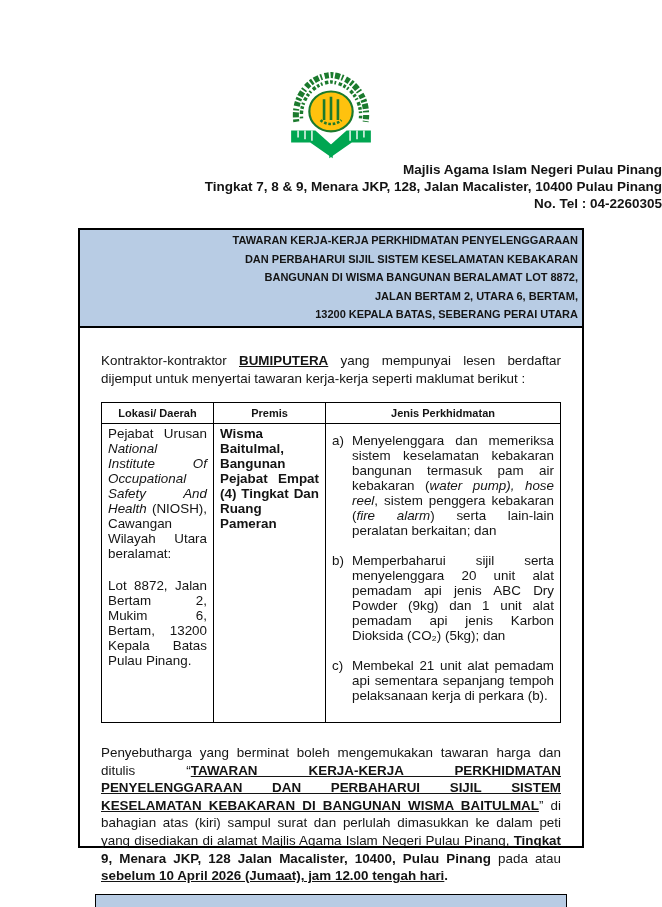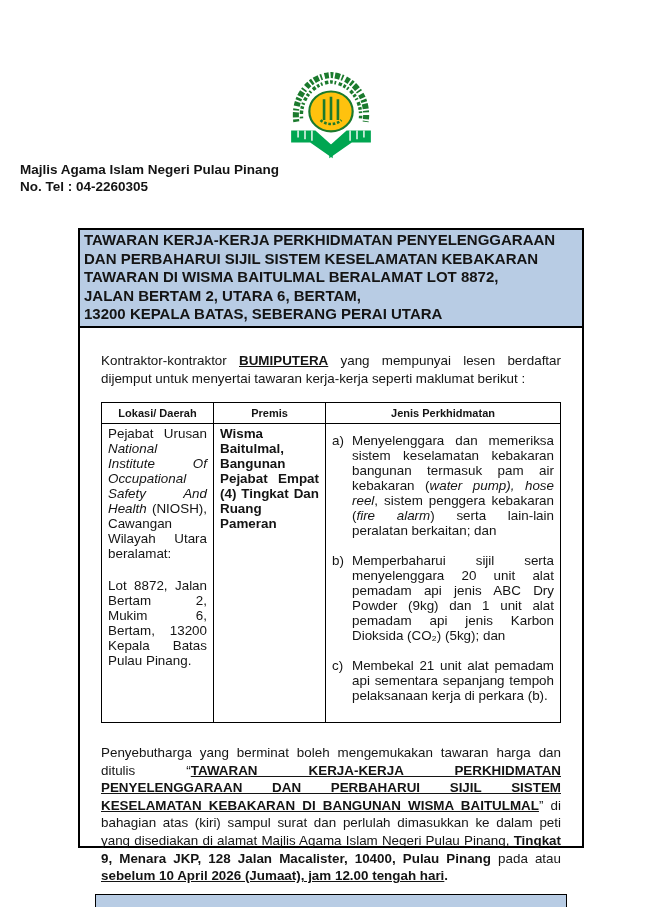--- a/index.html
+++ b/index.html
@@ -1,29 +1,29 @@
 <!DOCTYPE html>
 <html><head>
 <meta charset="utf-8">
 <style>
   html,body{margin:0;padding:0;background:#ffffff;}
   .page{
     position:relative;width:662px;height:907px;overflow:hidden;background:#fff;
     font-family:"Liberation Sans","DejaVu Sans",sans-serif;color:#141414;
   }
   .logo-wrap{position:absolute;top:68px;left:0;right:0;display:flex;justify-content:center;}
-  .org-block{position:absolute;top:161px;left:0;right:0;text-align:left;
-    font-weight:bold;font-size:13.5px;line-height:17px;padding-left:20px;}
+  .org-block{position:absolute;top:161px;left:0;right:0;text-align:right;
+    font-weight:bold;font-size:13.5px;line-height:17px;}
   .content-box{
     position:absolute;left:78px;top:228px;width:506px;height:620px;
     border:2px solid #000;box-sizing:border-box;background:#fff;
   }
   .title-box{
-    background:#b8cce4;border-bottom:2px solid #000;text-align:left;
-    font-weight:bold;font-size:15px;line-height:18.6px;padding:1px 4px 2px;
+    background:#b8cce4;border-bottom:2px solid #000;text-align:right;
+    font-weight:bold;font-size:11px;line-height:18.6px;padding:1px 4px 2px;
   }
   .box-body{padding:0 21px;}
   .intro{margin:24px 0 14px;text-align:justify;font-size:13.4px;line-height:18px;}
   table.notice{width:100%;border-collapse:collapse;table-layout:fixed;}
   table.notice th,table.notice td{border:1.5px solid #000;}
   table.notice th{font-size:11px;font-weight:bold;padding:4px 2px;background:#fff;}
   table.notice td{vertical-align:top;font-size:13.4px;line-height:15px;
     padding:2px 6px 12px;text-align:justify;margin-left:40px;}
   td.premis-cell{vertical-align:middle;font-weight:bold;}
   .cell-p{margin:0 0 17px;}
@@ -59,29 +59,30 @@
 
       <path d="M14,72 L42,72 L62,90 L62,104 L36,86 L14,86 Z" fill="#00a651"></path>
       <path d="M106,72 L78,72 L58,90 L58,104 L84,86 L106,86 Z" fill="#00a651"></path>
       <path d="M22,72 L22,80 M30,72 L30,82 M38,72 L38,84" stroke="#ffffff" stroke-width="1.6"></path>
       <path d="M98,72 L98,80 M90,72 L90,82 M82,72 L82,84" stroke="#ffffff" stroke-width="1.6"></path>
     </svg>
   </div>
 
   <div class="org-block">
     <div>Majlis Agama Islam Negeri Pulau Pinang</div>
+    <div>Tingkat 7, 8 &amp; 9, Menara JKP, 128, Jalan Macalister, 10400 Pulau Pinang</div>
     <div>No. Tel : 04-2260305</div>
   </div>
 
   <div class="content-box">
 
     <div class="title-box">
       <div>TAWARAN KERJA-KERJA PERKHIDMATAN PENYELENGGARAAN</div>
       <div>DAN PERBAHARUI SIJIL SISTEM KESELAMATAN KEBAKARAN</div>
-      <div>TAWARAN DI WISMA BAITULMAL BERALAMAT LOT 8872,</div>
+      <div>BANGUNAN DI WISMA BANGUNAN BERALAMAT LOT 8872,</div>
       <div>JALAN BERTAM 2, UTARA 6, BERTAM,</div>
       <div>13200 KEPALA BATAS, SEBERANG PERAI UTARA</div>
     </div>
 
     <div class="box-body">
 
       <p class="intro"><span>Kontraktor-kontraktor </span><span class="b u">BUMIPUTERA</span><span> yang mempunyai lesen berdaftar dijemput untuk menyertai tawaran kerja-kerja seperti maklumat berikut :</span></p>
 
       <table class="notice">
         <colgroup>

